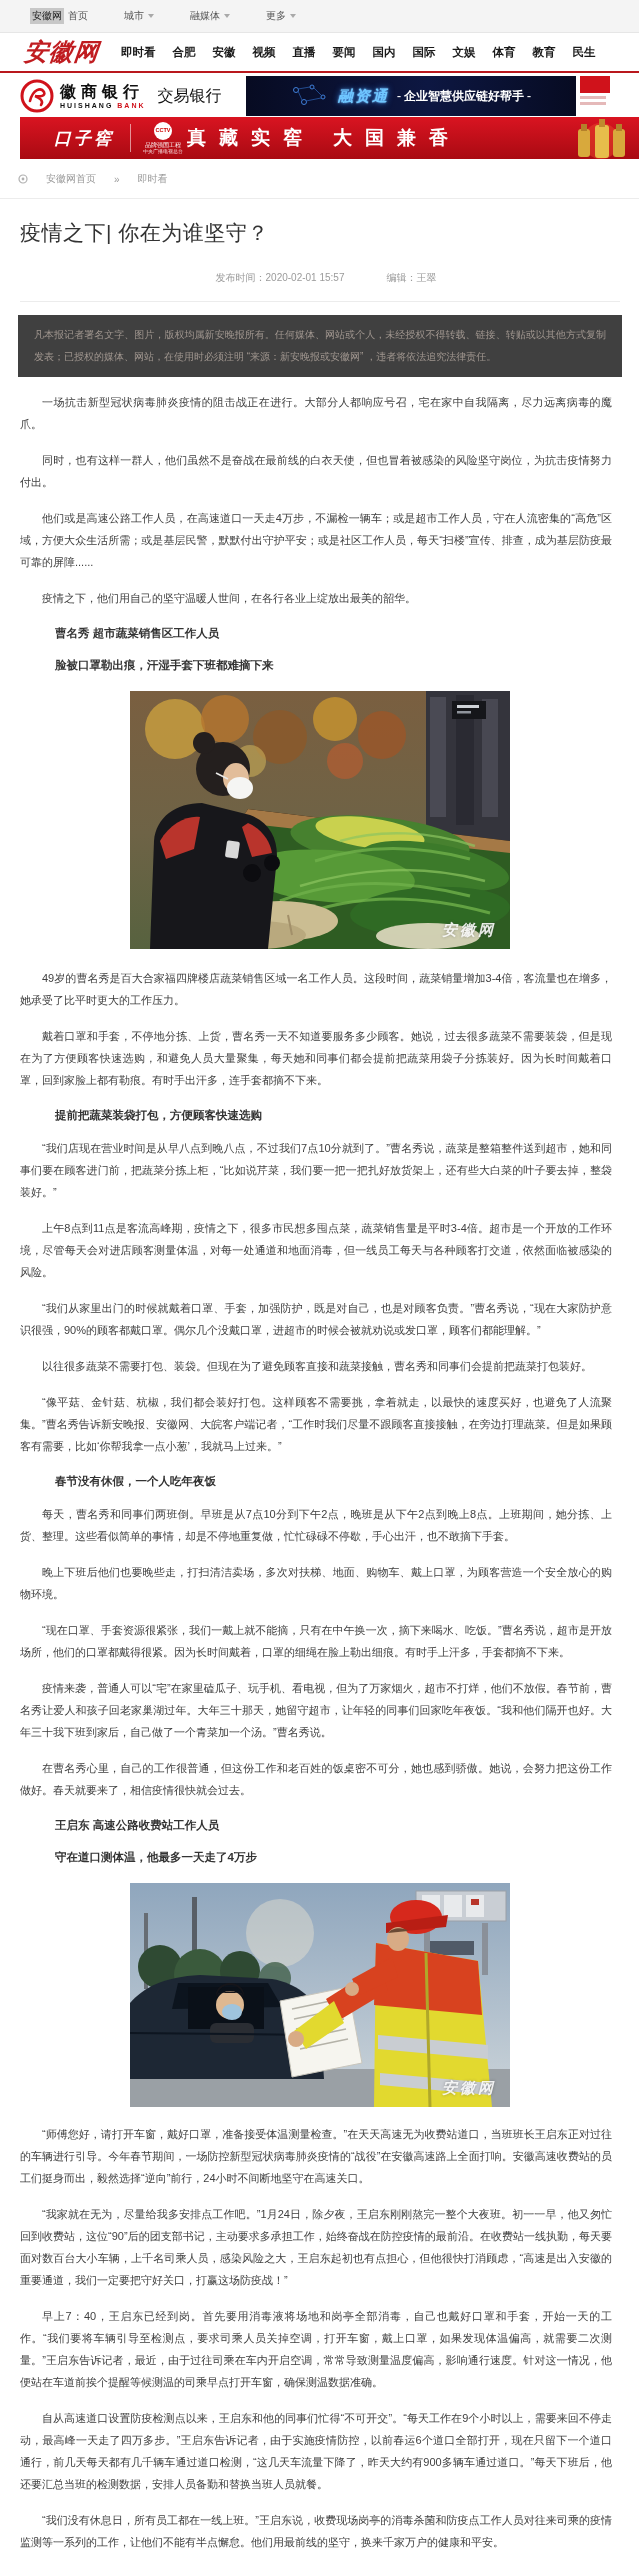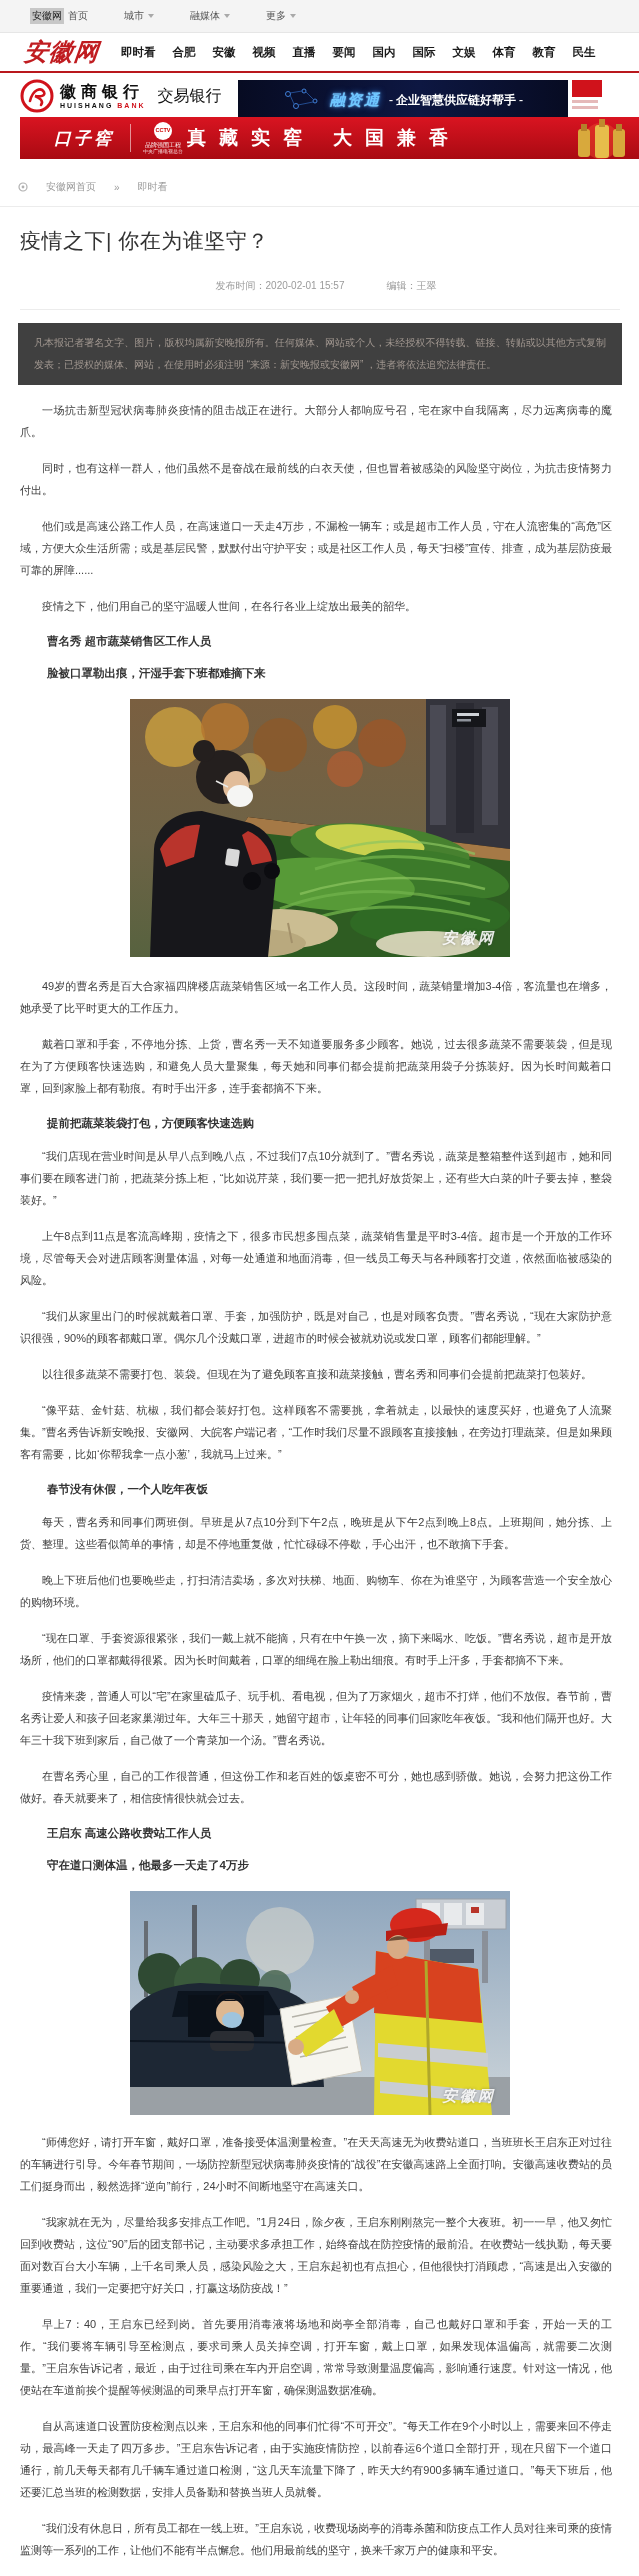--- a/index.html
+++ b/index.html
@@ -8,54 +8,54 @@
   .topbar{height:32px;background:#f4f4f4;border-bottom:1px solid #e6e6e6;display:flex;align-items:center;padding-left:30px;gap:36px;font-size:10px;color:#555;}
   .topbar .item{display:flex;align-items:center;gap:4px;cursor:pointer;}
   .hl{background:#c7c7c7;color:#222;padding:1px 2px;}
   .caret{width:0;height:0;border-left:3px solid transparent;border-right:3px solid transparent;border-top:4px solid #a9a9a9;display:inline-block;}
   
   .header{height:38px;display:flex;align-items:center;border-bottom:2px solid #b9181d;padding-left:24px;background:#fff;}
   .logo{font-family:"DejaVu Serif",serif;font-weight:bold;font-style:italic;font-size:24px;color:#c01c20;transform:skewX(-6deg);margin-right:22px;white-space:nowrap;letter-spacing:1px;}
   .mainnav{display:flex;gap:17px;font-size:11.5px;color:#1a1a1a;white-space:nowrap;overflow:hidden;flex:1;font-weight:bold;}
   .mainnav span{cursor:pointer;}
   
-  .banner-bank{height:32px;margin:7px 0 0 20px;width:620px;display:flex;}
+  .banner-bank{height:32px;margin:7px 0 0 20px;width:620px;display:flex;align-items:center;}
   .bank-left{display:flex;align-items:center;gap:6px;}
   .bank-stack{display:flex;flex-direction:column;line-height:1;}
   .bank-name{font-size:16px;font-weight:bold;color:#101010;letter-spacing:5px;}
   .bank-en{font-size:7px;font-weight:bold;letter-spacing:2px;color:#101010;margin-top:2px;}
   .bank-en b{color:#d0121b;}
   .bank-prod{font-size:16px;font-weight:normal;color:#101010;margin-left:6px;white-space:nowrap;}
-  .bank-ad{width:330px;height:40px;margin-left:16px;background:linear-gradient(90deg,#070b22,#0d1742 55%,#070b22);display:flex;align-items:center;justify-content:center;gap:8px;flex-shrink:0;}
+  .bank-ad{width:330px;height:40px;margin-left:24px;background:linear-gradient(90deg,#070b22,#0d1742 55%,#070b22);display:flex;align-items:center;justify-content:center;gap:8px;flex-shrink:0;}
   .rzt{color:#6fc7ff;font-size:15px;font-weight:bold;font-style:italic;text-shadow:0 0 6px #2f7fe0,0 0 2px #9fd8ff;letter-spacing:2px;}
   .ad-slogan{color:#fff;font-size:12px;font-weight:bold;white-space:nowrap;font-family:Liberation Serif, serif;}
   .bank-corner{width:30px;height:40px;margin-left:4px;display:flex;flex-direction:column;gap:3px;flex-shrink:0;}
   .corner-red{height:17px;background:#d0121b;}
   .corner-line{height:3px;background:#e5b9b9;margin-right:4px;}
   
-  .banner-wine{height:42px;margin:5px 0 8px 20px;width:620px;background:linear-gradient(180deg,#d91421,#a90a12);display:flex;align-items:center;color:#fff;overflow:hidden;position:relative;}
+  .banner-wine{height:42px;margin:5px 0 0 20px;width:620px;background:linear-gradient(180deg,#d91421,#a90a12);display:flex;align-items:center;color:#fff;overflow:hidden;position:relative;}
   .wine-brand{font-family:"DejaVu Serif",serif;font-style:italic;font-weight:bold;font-size:17px;margin-left:34px;letter-spacing:3px;white-space:nowrap;}
   .wine-div{width:1px;height:28px;background:rgba(255,255,255,.55);margin:0 12px 0 16px;}
   .cctv{display:flex;flex-direction:column;align-items:center;line-height:1;}
   .cctv-badge{width:18px;height:18px;border-radius:50%;background:#fff;color:#c00;font-size:5.5px;font-weight:bold;display:flex;align-items:center;justify-content:center;}
   .cctv-cap{font-size:6px;margin-top:2px;white-space:nowrap;}
   .cctv-sub{font-size:5px;margin-top:1px;opacity:.85;white-space:nowrap;}
   .wine-slogan{flex:1;font-size:19px;font-weight:bold;letter-spacing:13px;white-space:nowrap;margin-left:4px;}
   .wine-slogan .gap{display:inline-block;width:18px;}
   .bottles{margin-right:6px;flex-shrink:0;}
   
   .crumbs{padding:13px 0 12px 18px;border-bottom:1px solid #ececec;font-size:10px;color:#9b9b9b;display:flex;align-items:center;gap:18px;}
   .crumbs a{color:#9b9b9b;text-decoration:none;cursor:pointer;}
   
   .art-title{margin:20px 20px 0;font-size:21px;font-weight:normal;color:#333;letter-spacing:0.5px;}
   .meta{margin:24px 20px 0;padding:0 0 16px 12px;font-size:10px;color:#9b9b9b;border-bottom:1px solid #ececec;display:flex;gap:42px;justify-content:center;}
   .copyright{margin:13px 18px 0;background:#404040;padding:9px 16px;font-size:10px;line-height:22px;color:#a0968f;text-align:justify;}
   
   .para{margin:14px 0;padding:0 28px 0 20px;font-size:11px;line-height:22px;color:#404040;text-indent:2em;text-align:justify;}
-  .sub{margin:17px 0 14px;padding:0 28px 0 24px;font-size:11.5px;color:#333;font-weight:bold;text-indent:2em;}
+  .sub{margin:17px 0 14px;padding:0 28px 0 32px;font-size:11.5px;color:#333;font-weight:bold;text-indent:2em;}
   .photo-wrap{width:380px;margin:18px auto 16px;position:relative;font-size:0;}
   .photo-wrap svg{display:block;}
   .wm{position:absolute;right:14px;bottom:9px;color:rgba(255,255,255,.88);font-size:15px;font-weight:bold;font-style:italic;font-family:"DejaVu Serif",serif;letter-spacing:3px;text-shadow:0 0 3px rgba(60,60,60,.45);}
 </style>
 </head>
 <body>
 
 <div class="topbar">
   <span class="item">
       <span class="hl">安徽网</span>
@@ -233,21 +233,21 @@
   <p class="para">49岁的曹名秀是百大合家福四牌楼店蔬菜销售区域一名工作人员。这段时间，蔬菜销量增加3-4倍，客流量也在增多，她承受了比平时更大的工作压力。</p>
   <p class="para">戴着口罩和手套，不停地分拣、上货，曹名秀一天不知道要服务多少顾客。她说，过去很多蔬菜不需要装袋，但是现在为了方便顾客快速选购，和避免人员大量聚集，每天她和同事们都会提前把蔬菜用袋子分拣装好。因为长时间戴着口罩，回到家脸上都有勒痕。有时手出汗多，连手套都摘不下来。</p>
   <h3 class="sub">提前把蔬菜装袋打包，方便顾客快速选购</h3>
   <p class="para">“我们店现在营业时间是从早八点到晚八点，不过我们7点10分就到了。”曹名秀说，蔬菜是整箱整件送到超市，她和同事们要在顾客进门前，把蔬菜分拣上柜，“比如说芹菜，我们要一把一把扎好放货架上，还有些大白菜的叶子要去掉，整袋装好。”</p>
   <p class="para">上午8点到11点是客流高峰期，疫情之下，很多市民想多囤点菜，蔬菜销售量是平时3-4倍。超市是一个开放的工作环境，尽管每天会对进店顾客测量体温，对每一处通道和地面消毒，但一线员工每天与各种顾客打交道，依然面临被感染的风险。</p>
   <p class="para">“我们从家里出门的时候就戴着口罩、手套，加强防护，既是对自己，也是对顾客负责。”曹名秀说，“现在大家防护意识很强，90%的顾客都戴口罩。偶尔几个没戴口罩，进超市的时候会被就劝说或发口罩，顾客们都能理解。”</p>
   <p class="para">以往很多蔬菜不需要打包、装袋。但现在为了避免顾客直接和蔬菜接触，曹名秀和同事们会提前把蔬菜打包装好。</p>
   <p class="para">“像平菇、金针菇、杭椒，我们都会装好打包。这样顾客不需要挑，拿着就走，以最快的速度买好，也避免了人流聚集。”曹名秀告诉新安晚报、安徽网、大皖客户端记者，“工作时我们尽量不跟顾客直接接触，在旁边打理蔬菜。但是如果顾客有需要，比如‘你帮我拿一点小葱’，我就马上过来。”</p>
   <h3 class="sub">春节没有休假，一个人吃年夜饭</h3>
   <p class="para">每天，曹名秀和同事们两班倒。早班是从7点10分到下午2点，晚班是从下午2点到晚上8点。上班期间，她分拣、上货、整理。这些看似简单的事情，却是不停地重复做，忙忙碌碌不停歇，手心出汗，也不敢摘下手套。</p>
-  <p class="para">晚上下班后他们也要晚些走，打扫清洁卖场，多次对扶梯、地面、购物车、你在为谁坚守，为顾客营造一个安全放心的购物环境。</p>
+  <p class="para">晚上下班后他们也要晚些走，打扫清洁卖场，多次对扶梯、地面、购物车、戴上口罩，为顾客营造一个安全放心的购物环境。</p>
   <p class="para">“现在口罩、手套资源很紧张，我们一戴上就不能摘，只有在中午换一次，摘下来喝水、吃饭。”曹名秀说，超市是开放场所，他们的口罩都戴得很紧。因为长时间戴着，口罩的细绳在脸上勒出细痕。有时手上汗多，手套都摘不下来。</p>
   <p class="para">疫情来袭，普通人可以“宅”在家里磕瓜子、玩手机、看电视，但为了万家烟火，超市不打烊，他们不放假。春节前，曹名秀让爱人和孩子回老家巢湖过年。大年三十那天，她留守超市，让年轻的同事们回家吃年夜饭。“我和他们隔开也好。大年三十我下班到家后，自己做了一个青菜加一个汤。”曹名秀说。</p>
   <p class="para">在曹名秀心里，自己的工作很普通，但这份工作和老百姓的饭桌密不可分，她也感到骄傲。她说，会努力把这份工作做好。春天就要来了，相信疫情很快就会过去。</p>
   <h3 class="sub">王启东 高速公路收费站工作人员</h3>
   <h3 class="sub">守在道口测体温，他最多一天走了4万步</h3>
 
   <figure class="photo-wrap">
     <svg width="380" height="224" viewBox="0 0 380 224">
       <defs>
         <linearGradient id="p2sky" x1="0" y1="0" x2="0" y2="1">

